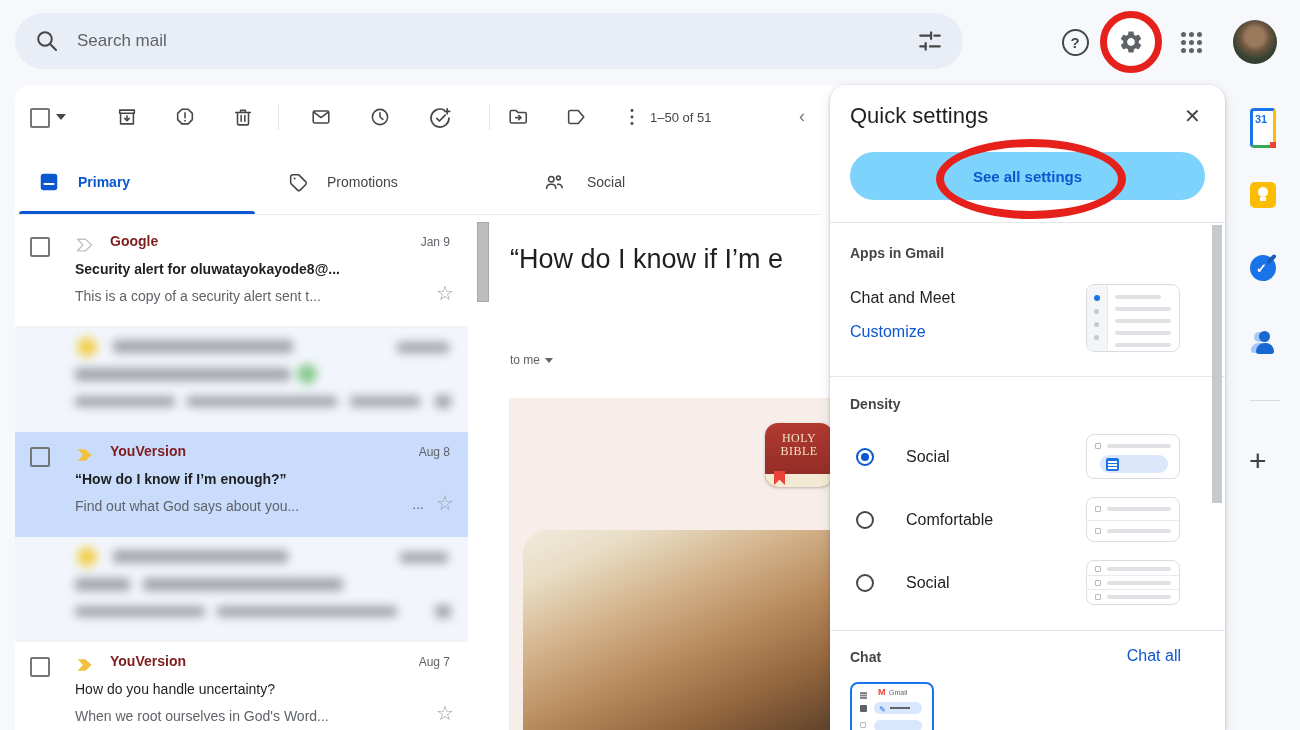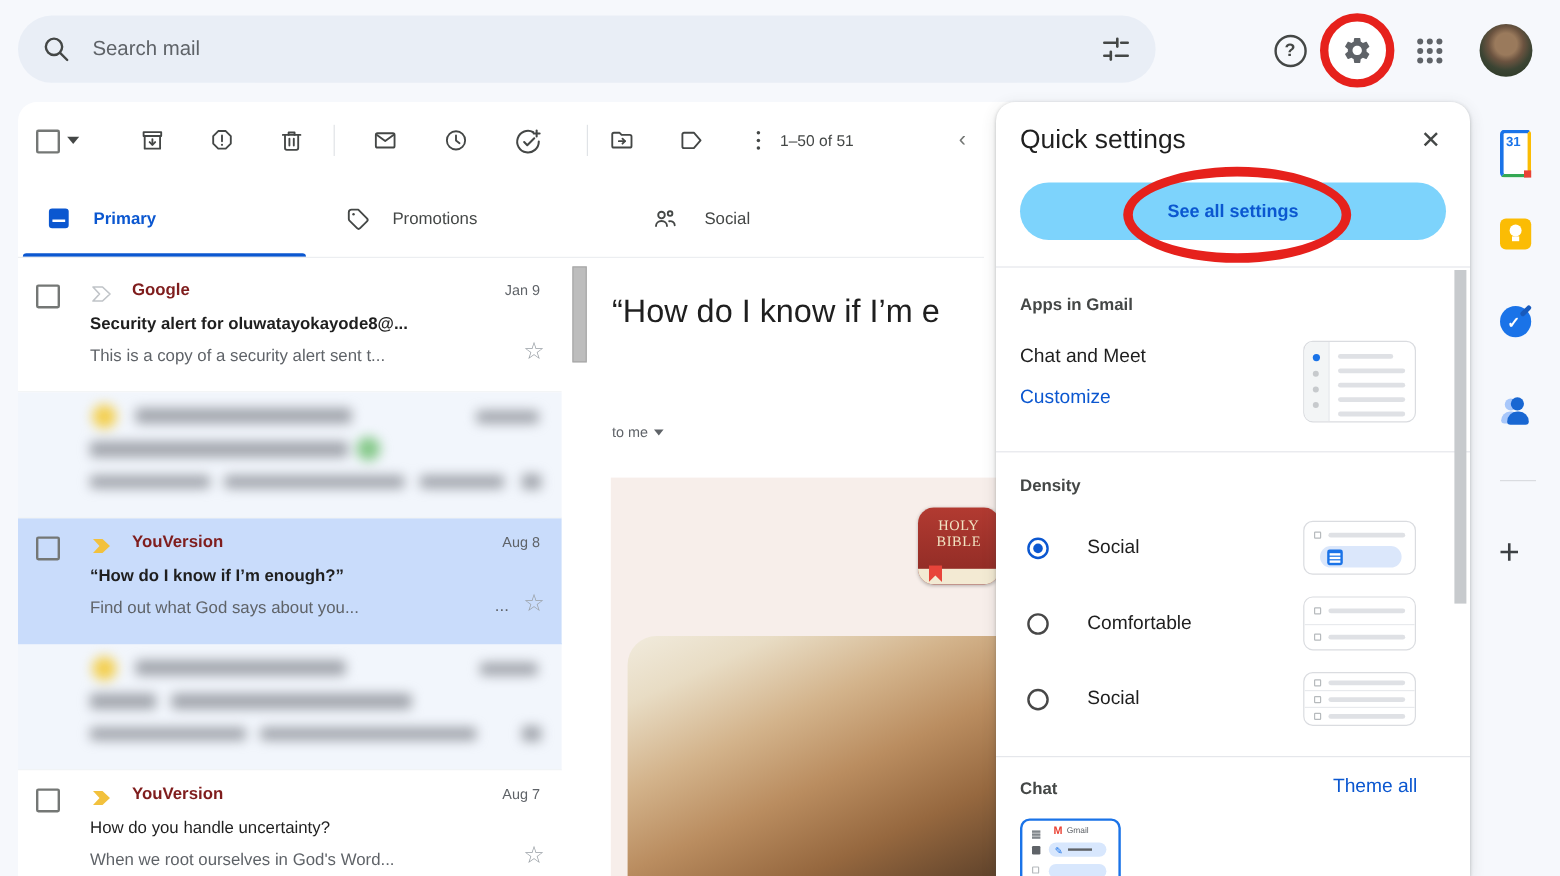--- a/index.html
+++ b/index.html
@@ -348,21 +348,21 @@
     <span class="tsq" style="left:8px;top:19px;"></span>
       <span class="tline" style="left:20px;top:20px;width:64px;"></span>
     <span style="position:absolute;left:0;right:0;top:28px;height:1px;background:#e8eaed;"></span>
     <span class="tsq" style="left:8px;top:33px;"></span>
       <span class="tline" style="left:20px;top:34px;width:64px;"></span>
   </div>
 
   <div class="abs hdiv z6" style="top:630px;"></div>
 
   <div class="abs sec-head z6" style="left:850px;top:649px;">Chat</div>
-  <div class="abs sec-link z6" style="left:1100px;top:647px;width:81px;text-align:right;">Theme all</div>
+  <div class="abs sec-link z6" style="left:1100px;top:647px;width:81px;text-align:right;">Chat all</div>
 
   <div class="abs theme-thumb z6">
     <span style="position:absolute;left:8px;top:8px;width:7px;height:1.6px;background:#80868b;box-shadow:0 2.5px 0 #80868b,0 5px 0 #80868b;"></span>
     <span style="position:absolute;left:26px;top:3px;font-size:9px;font-weight:700;color:#ea4335;">M</span>
     <span style="position:absolute;left:37px;top:5px;font-size:7px;color:#5f6368;">Gmail</span>
     <span style="position:absolute;left:8px;top:21px;width:7px;height:7px;background:#5f6368;border-radius:1px;"></span>
     <span class="pill" style="left:22px;top:18px;width:48px;"></span>
     <span style="position:absolute;left:27px;top:21px;font-size:8px;color:#1a73e8;">✎</span>
     <span style="position:absolute;left:38px;top:23px;width:20px;height:2px;background:#5f6368;"></span>
     <span class="tsq" style="left:8px;top:38px;"></span>

